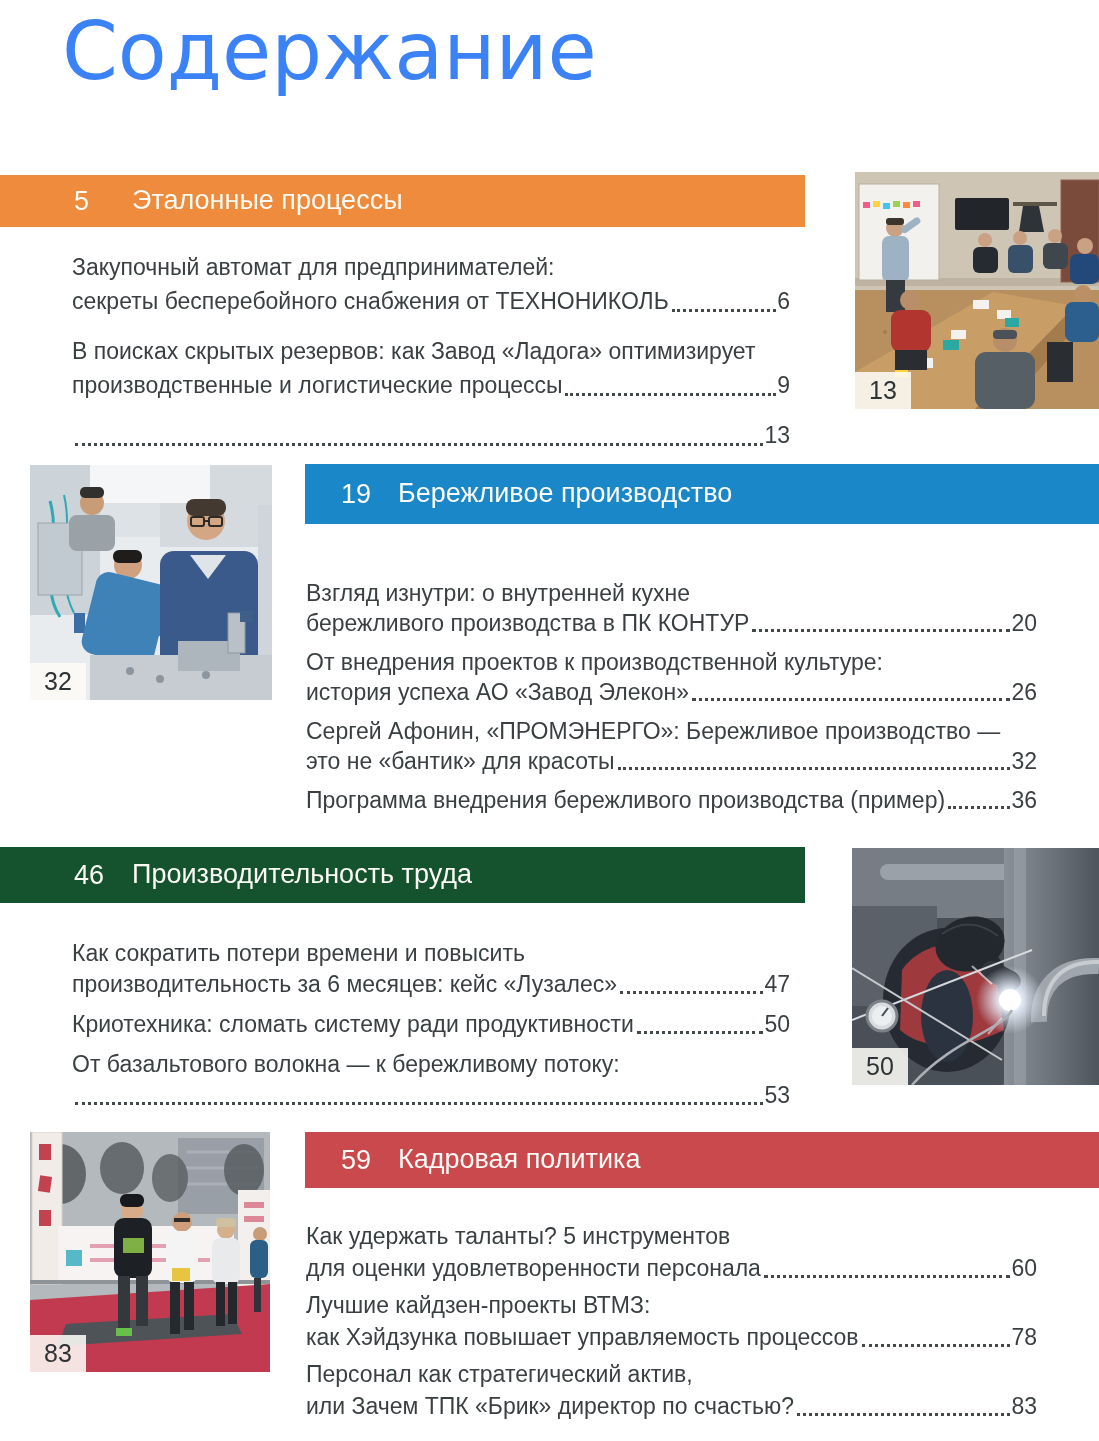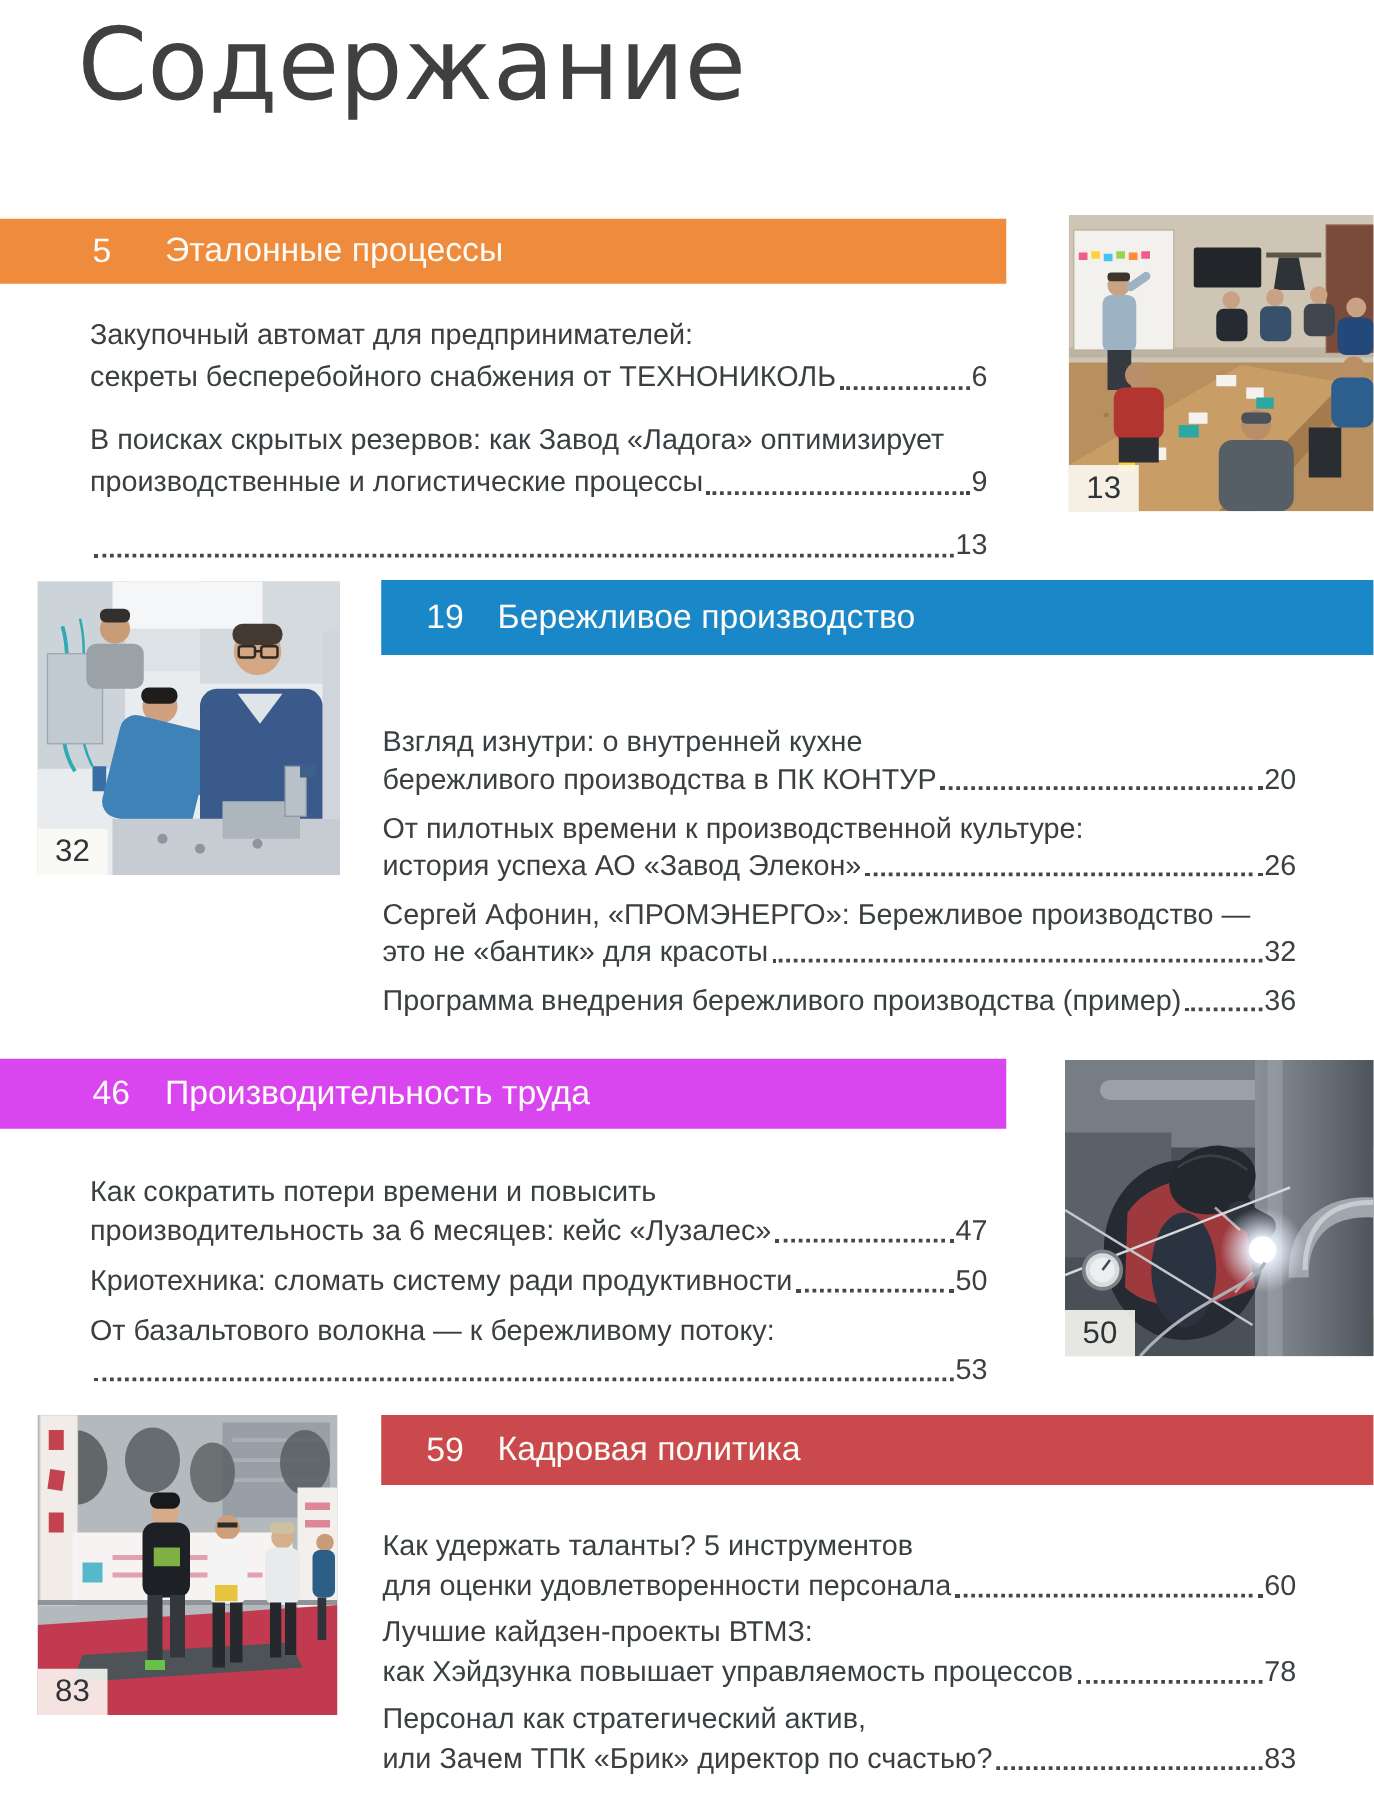--- a/index.html
+++ b/index.html
@@ -4,21 +4,21 @@
 <title>Содержание</title>
 <style>
   html,body{margin:0;padding:0;background:#ffffff;}
   .page{
     position:relative;width:1099px;height:1441px;background:#fff;
     font-family:"Liberation Sans",sans-serif;color:#3a3f42;overflow:hidden;
   }
   .page-title{
     position:absolute;left:62px;top:6px;margin:0;
     font-family:"DejaVu Sans",sans-serif;font-weight:400;
-    font-size:80px;line-height:1.15;color:#404040;letter-spacing:0;
+    font-size:80px;line-height:1.15;color:#3b82f6;letter-spacing:0;
   }
   
   .band{position:absolute;display:flex;flex-direction:column;justify-content:center;color:#fdfbf6;}
   .band-num{position:absolute;top:50%;transform:translateY(-50%);font-size:27px;}
   .band-title{font-size:27px;line-height:1.33;}
   .band-left{left:0;width:805px;}
   .band-left  .band-num{left:74px;}
   .band-left  .band-title{margin-left:132px;}
   .band-right{left:305px;width:794px;}
   .band-right .band-num{left:36px;}
@@ -178,21 +178,21 @@
   <div class="entries" style="left:306px;top:578px;width:731px;--gap:9px;--lh:30px;">
     <div class="entry">
       <div class="line plain">Взгляд изнутри: о внутренней кухне</div>
       <div class="line dotted">
         <span class="txt">бережливого производства в ПК КОНТУР</span>
         <span class="dots"></span>
         <span class="pg">20</span>
       </div>
     </div>
     <div class="entry">
-      <div class="line plain">От пилотных времени к производственной культуре:</div>
+      <div class="line plain">От внедрения проектов к производственной культуре:</div>
       <div class="line dotted">
         <span class="txt">история успеха АО «Завод Элекон»</span>
         <span class="dots"></span>
         <span class="pg">26</span>
       </div>
     </div>
     <div class="entry">
       <div class="line plain">Сергей Афонин, «ПРОМЭНЕРГО»: Бережливое производство —</div>
       <div class="line dotted">
         <span class="txt">это не «бантик» для красоты</span>
@@ -202,21 +202,21 @@
     </div>
     <div class="entry">
       <div class="line dotted">
         <span class="txt">Программа внедрения бережливого производства (пример)</span>
         <span class="dots"></span>
         <span class="pg">36</span>
       </div>
     </div>
   </div>
 
-  <section class="band band-left" style="top: 847px; height: 56px; background-color: #d946ef;">
+  <section class="band band-left" style="top: 847px; height: 56px; background-color: #14532d;">
     <span class="band-num">46</span>
     <div class="band-title">Производительность труда</div>
   </section>
 
   <div class="entries" style="left:72px;top:938px;width:718px;--gap:9px;--lh:31px;">
     <div class="entry">
       <div class="line plain">Как сократить потери времени и повысить</div>
       <div class="line dotted">
         <span class="txt">производительность за 6 месяцев: кейс «Лузалес»</span>
         <span class="dots"></span>

